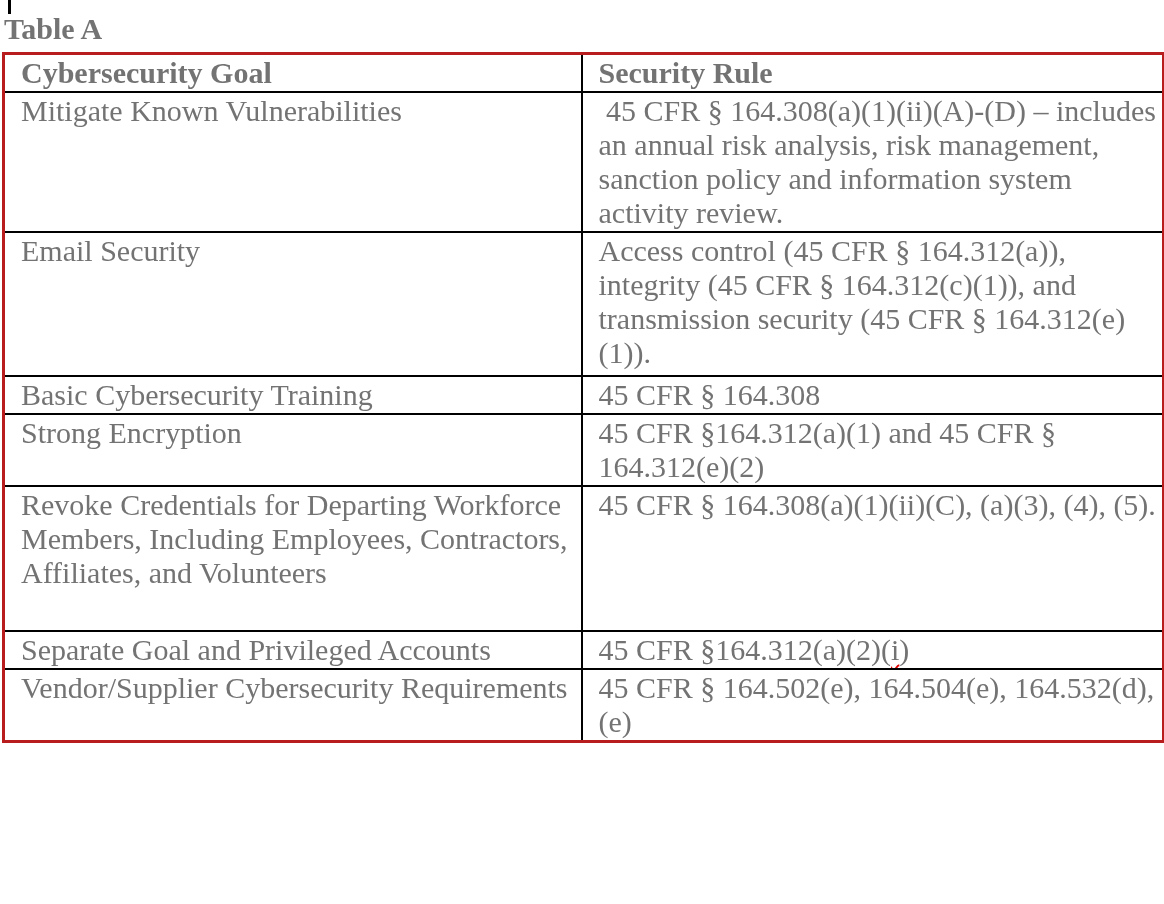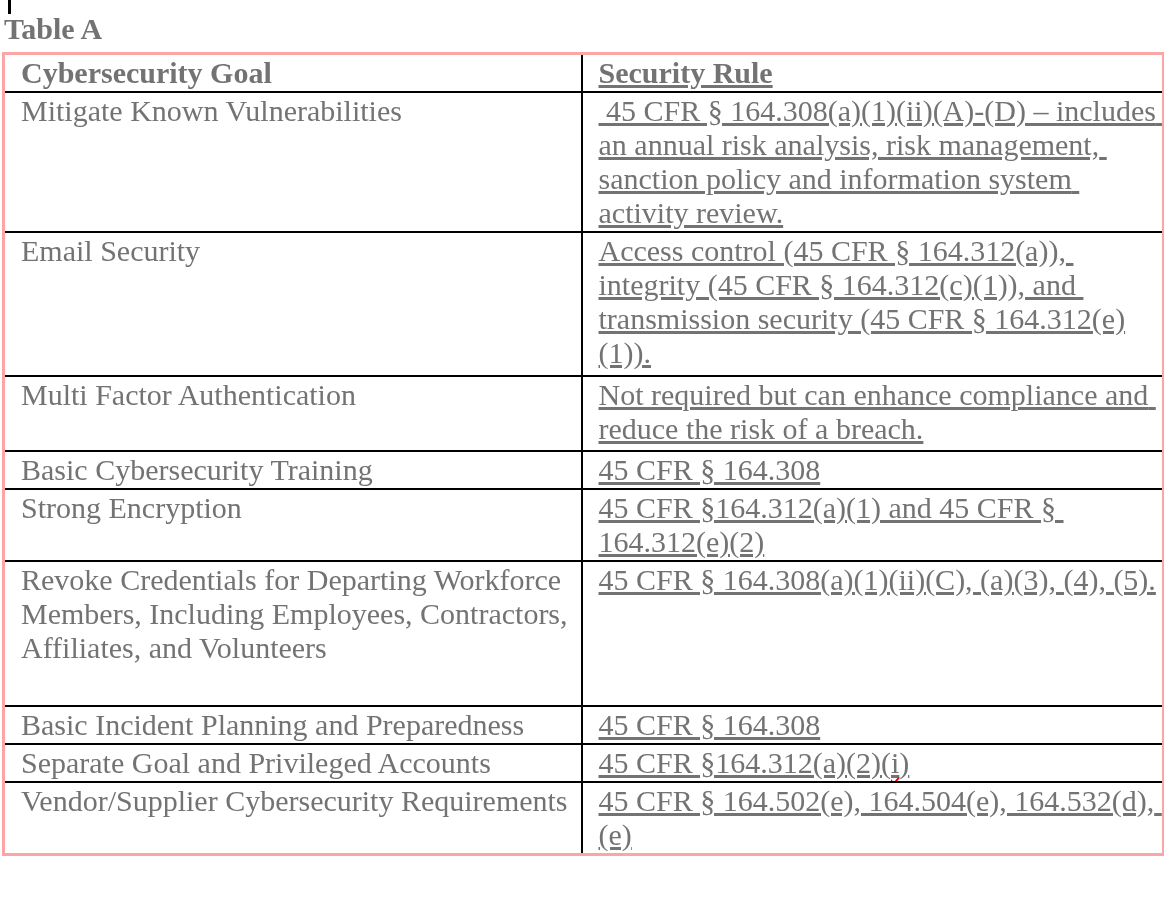--- a/index.html
+++ b/index.html
@@ -35,37 +35,37 @@
     line-height: 34px;
     white-space: pre;
   }
   table.goal-table {
     position: absolute;
     left: 2px;
     top: 52px;
     width: 1160px;
     border-collapse: collapse;
     table-layout: fixed;
-    border: 3px solid #fca5a5;
+    border: 3px solid #b91c1c;
   }
   table.goal-table td, table.goal-table th {
     border: 2px solid #000000;
     vertical-align: top;
     padding: 1px 6px 1px 16px;
     font-size: 30px;
     line-height: 34px;
     font-weight: normal;
     text-align: left;
     white-space: pre-wrap;
     overflow: hidden;
   }
   table.goal-table th { font-weight: bold; }
   col.c-goal { width: 578px; }
   col.c-rule { width: 582px; }
-  td.rule-cell, th.rule-cell { padding-left: 9px; text-decoration: underline; }
+  td.rule-cell, th.rule-cell { padding-left: 9px; }
   tr.hrow   { height: 38px; }
   tr.r0  { height: 116px; }
   tr.r1  { height: 144px; }
   tr.r2  { height: 75px; }
   tr.r3  { height: 36px; }
   tr.r4  { height: 72px; }
   tr.r5  { height: 145px; }
   tr.r6  { height: 38px; }
   tr.r7  { height: 39px; }
   tr.r8  { height: 38px; }
@@ -102,44 +102,36 @@
       <tr class="r0">
         <td class="goal-cell">Mitigate Known Vulnerabilities</td>
         <td class="rule-cell"> 45 CFR § 164.308(a)(1)(ii)(A)-(D) – includes an annual risk analysis, risk management, sanction policy and information system activity review.</td>
       </tr>
 
       <tr class="r1">
         <td class="goal-cell">Email Security</td>
         <td class="rule-cell">Access control (45 CFR § 164.312(a)), integrity (45 CFR § 164.312(c)(1)), and transmission security (45 CFR § 164.312(e)(1)).</td>
       </tr>
 
-      <tr class="r2">
-        <td class="goal-cell">Multi Factor Authentication</td>
-        <td class="rule-cell">Not required but can enhance compliance and reduce the risk of a breach.</td>
-      </tr>
 
       <tr class="r3">
         <td class="goal-cell">Basic Cybersecurity Training</td>
         <td class="rule-cell">45 CFR § 164.308</td>
       </tr>
 
       <tr class="r4">
         <td class="goal-cell">Strong Encryption</td>
         <td class="rule-cell">45 CFR §164.312(a)(1) and 45 CFR § 164.312(e)(2)</td>
       </tr>
 
       <tr class="r5">
         <td class="goal-cell">Revoke Credentials for Departing Workforce Members, Including Employees, Contractors, Affiliates, and Volunteers</td>
         <td class="rule-cell">45 CFR § 164.308(a)(1)(ii)(C), (a)(3), (4), (5).</td>
       </tr>
 
-      <tr class="r6">
-        <td class="goal-cell">Basic Incident Planning and Preparedness</td>
-        <td class="rule-cell">45 CFR § 164.308</td>
-      </tr>
 
 
       <tr class="r8">
         <td class="goal-cell">Separate Goal and Privileged Accounts</td>
         <td class="rule-cell"><span>45 CFR §164.312(a)(2)(</span><span class="squiggle">i</span><span>)</span></td>
       </tr>
 
       <tr class="r9">
         <td class="goal-cell">Vendor/Supplier Cybersecurity Requirements</td>
         <td class="rule-cell">45 CFR § 164.502(e), 164.504(e), 164.532(d), (e)</td>

